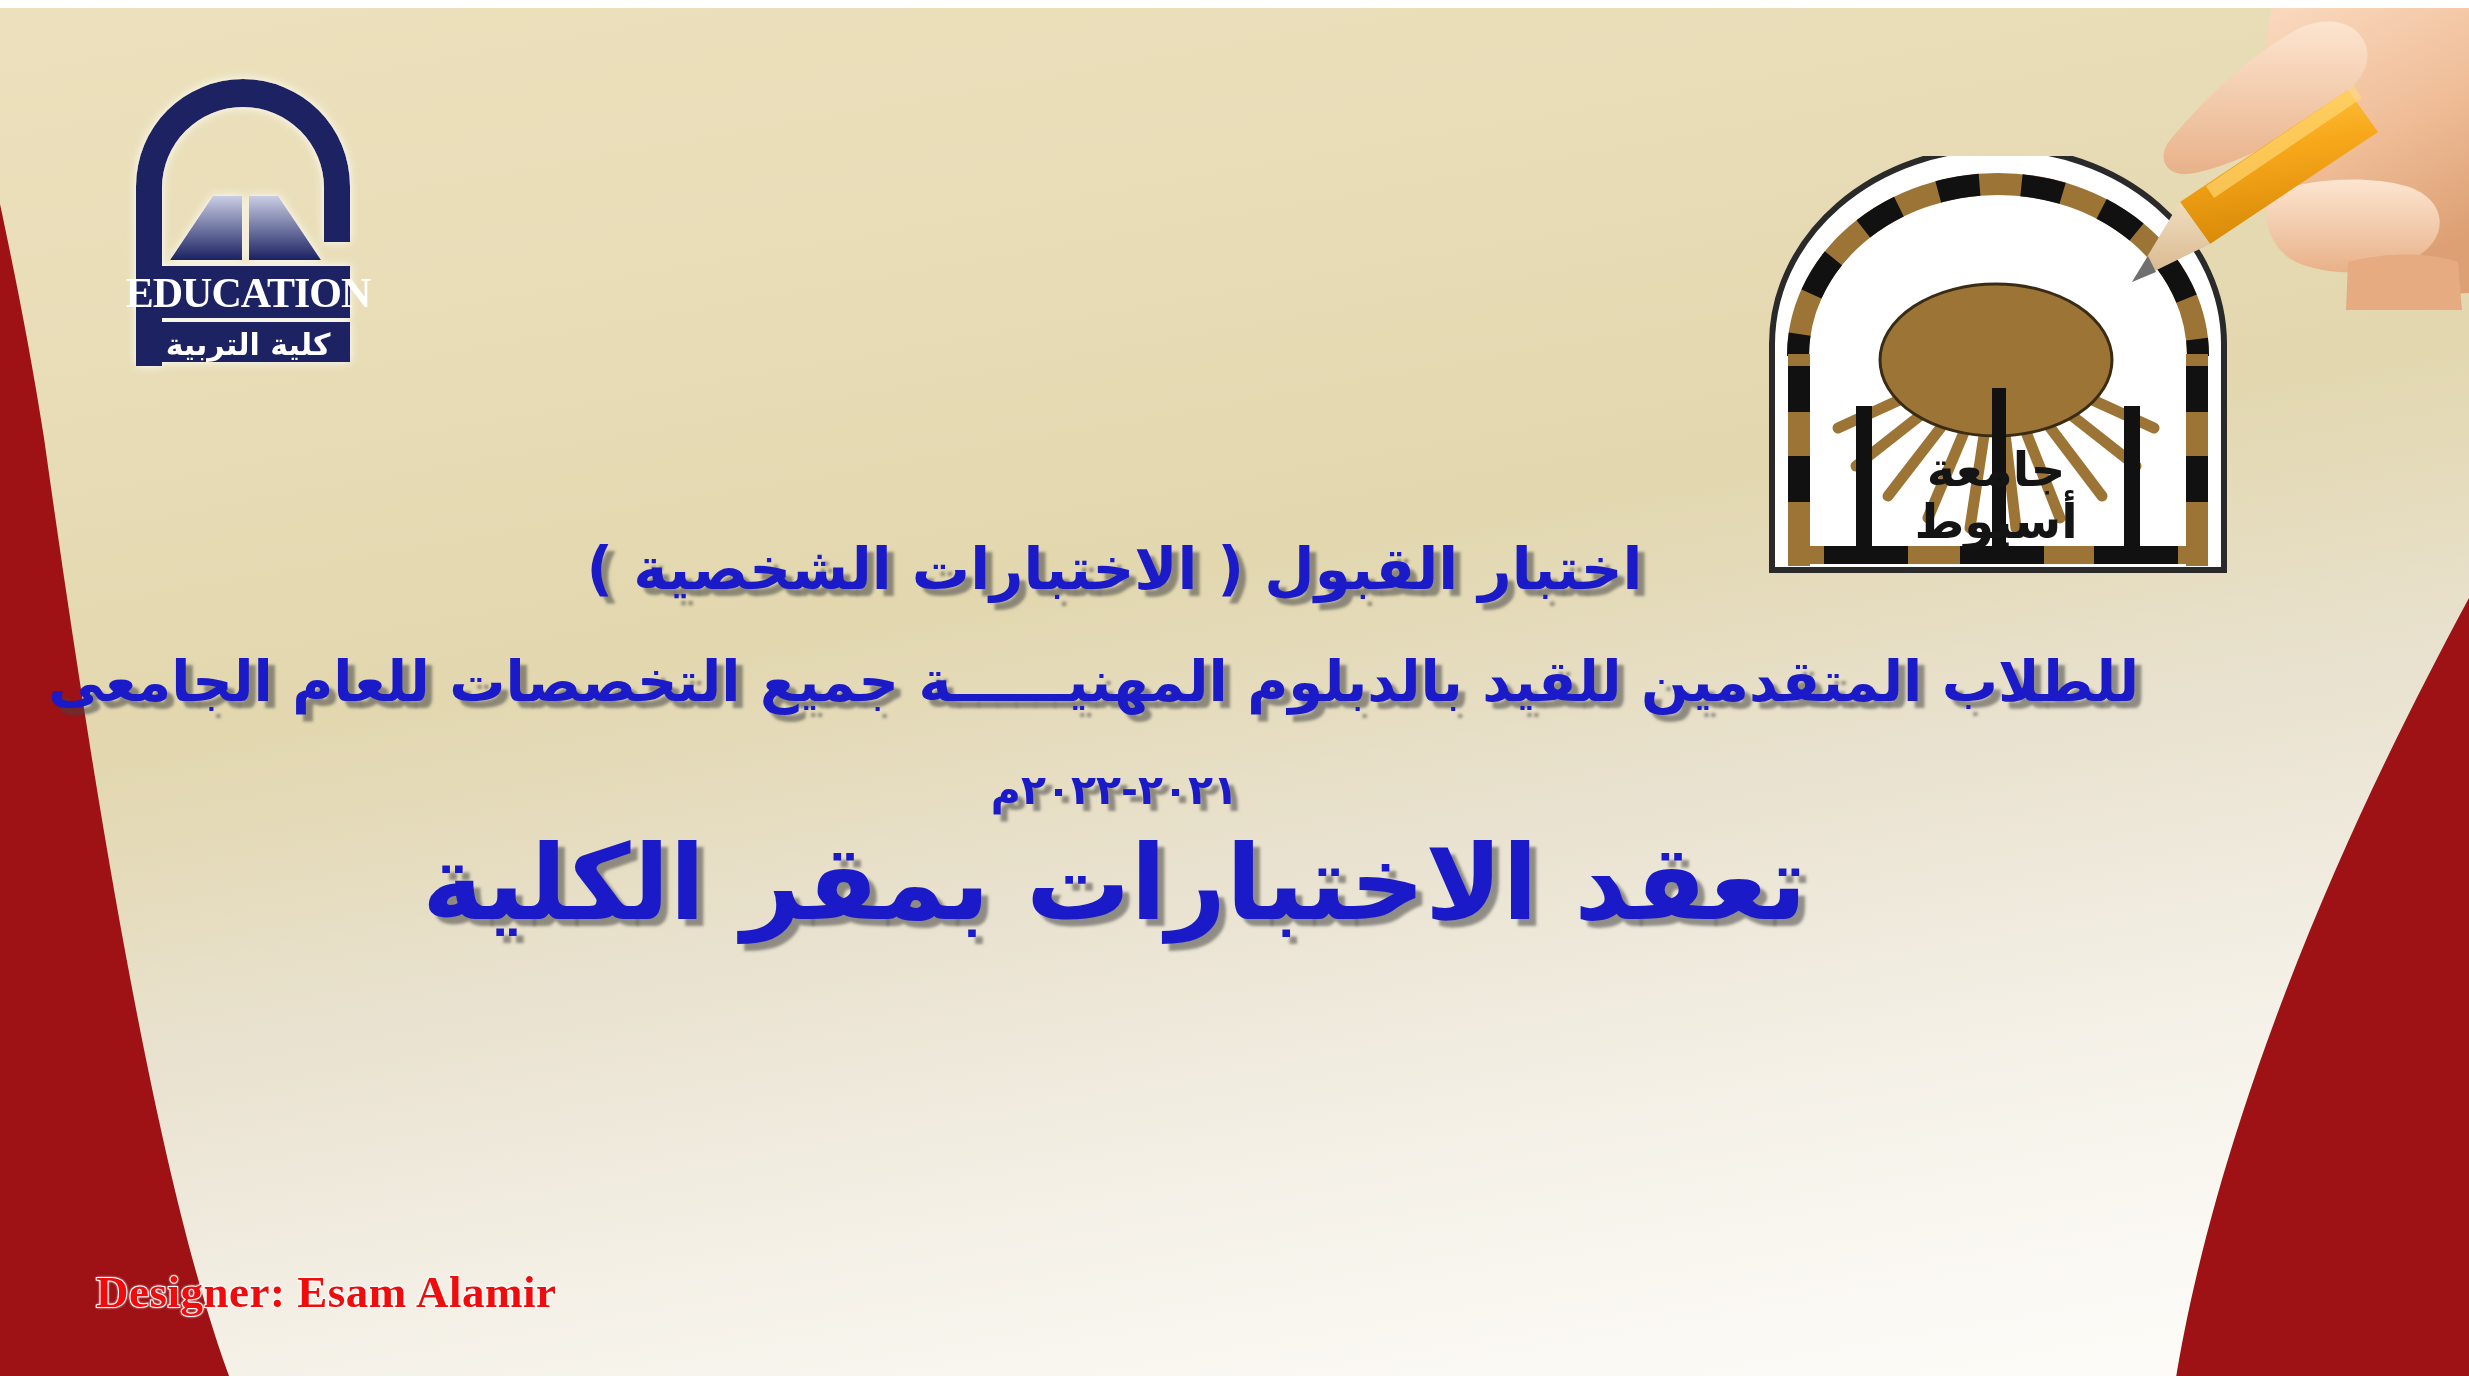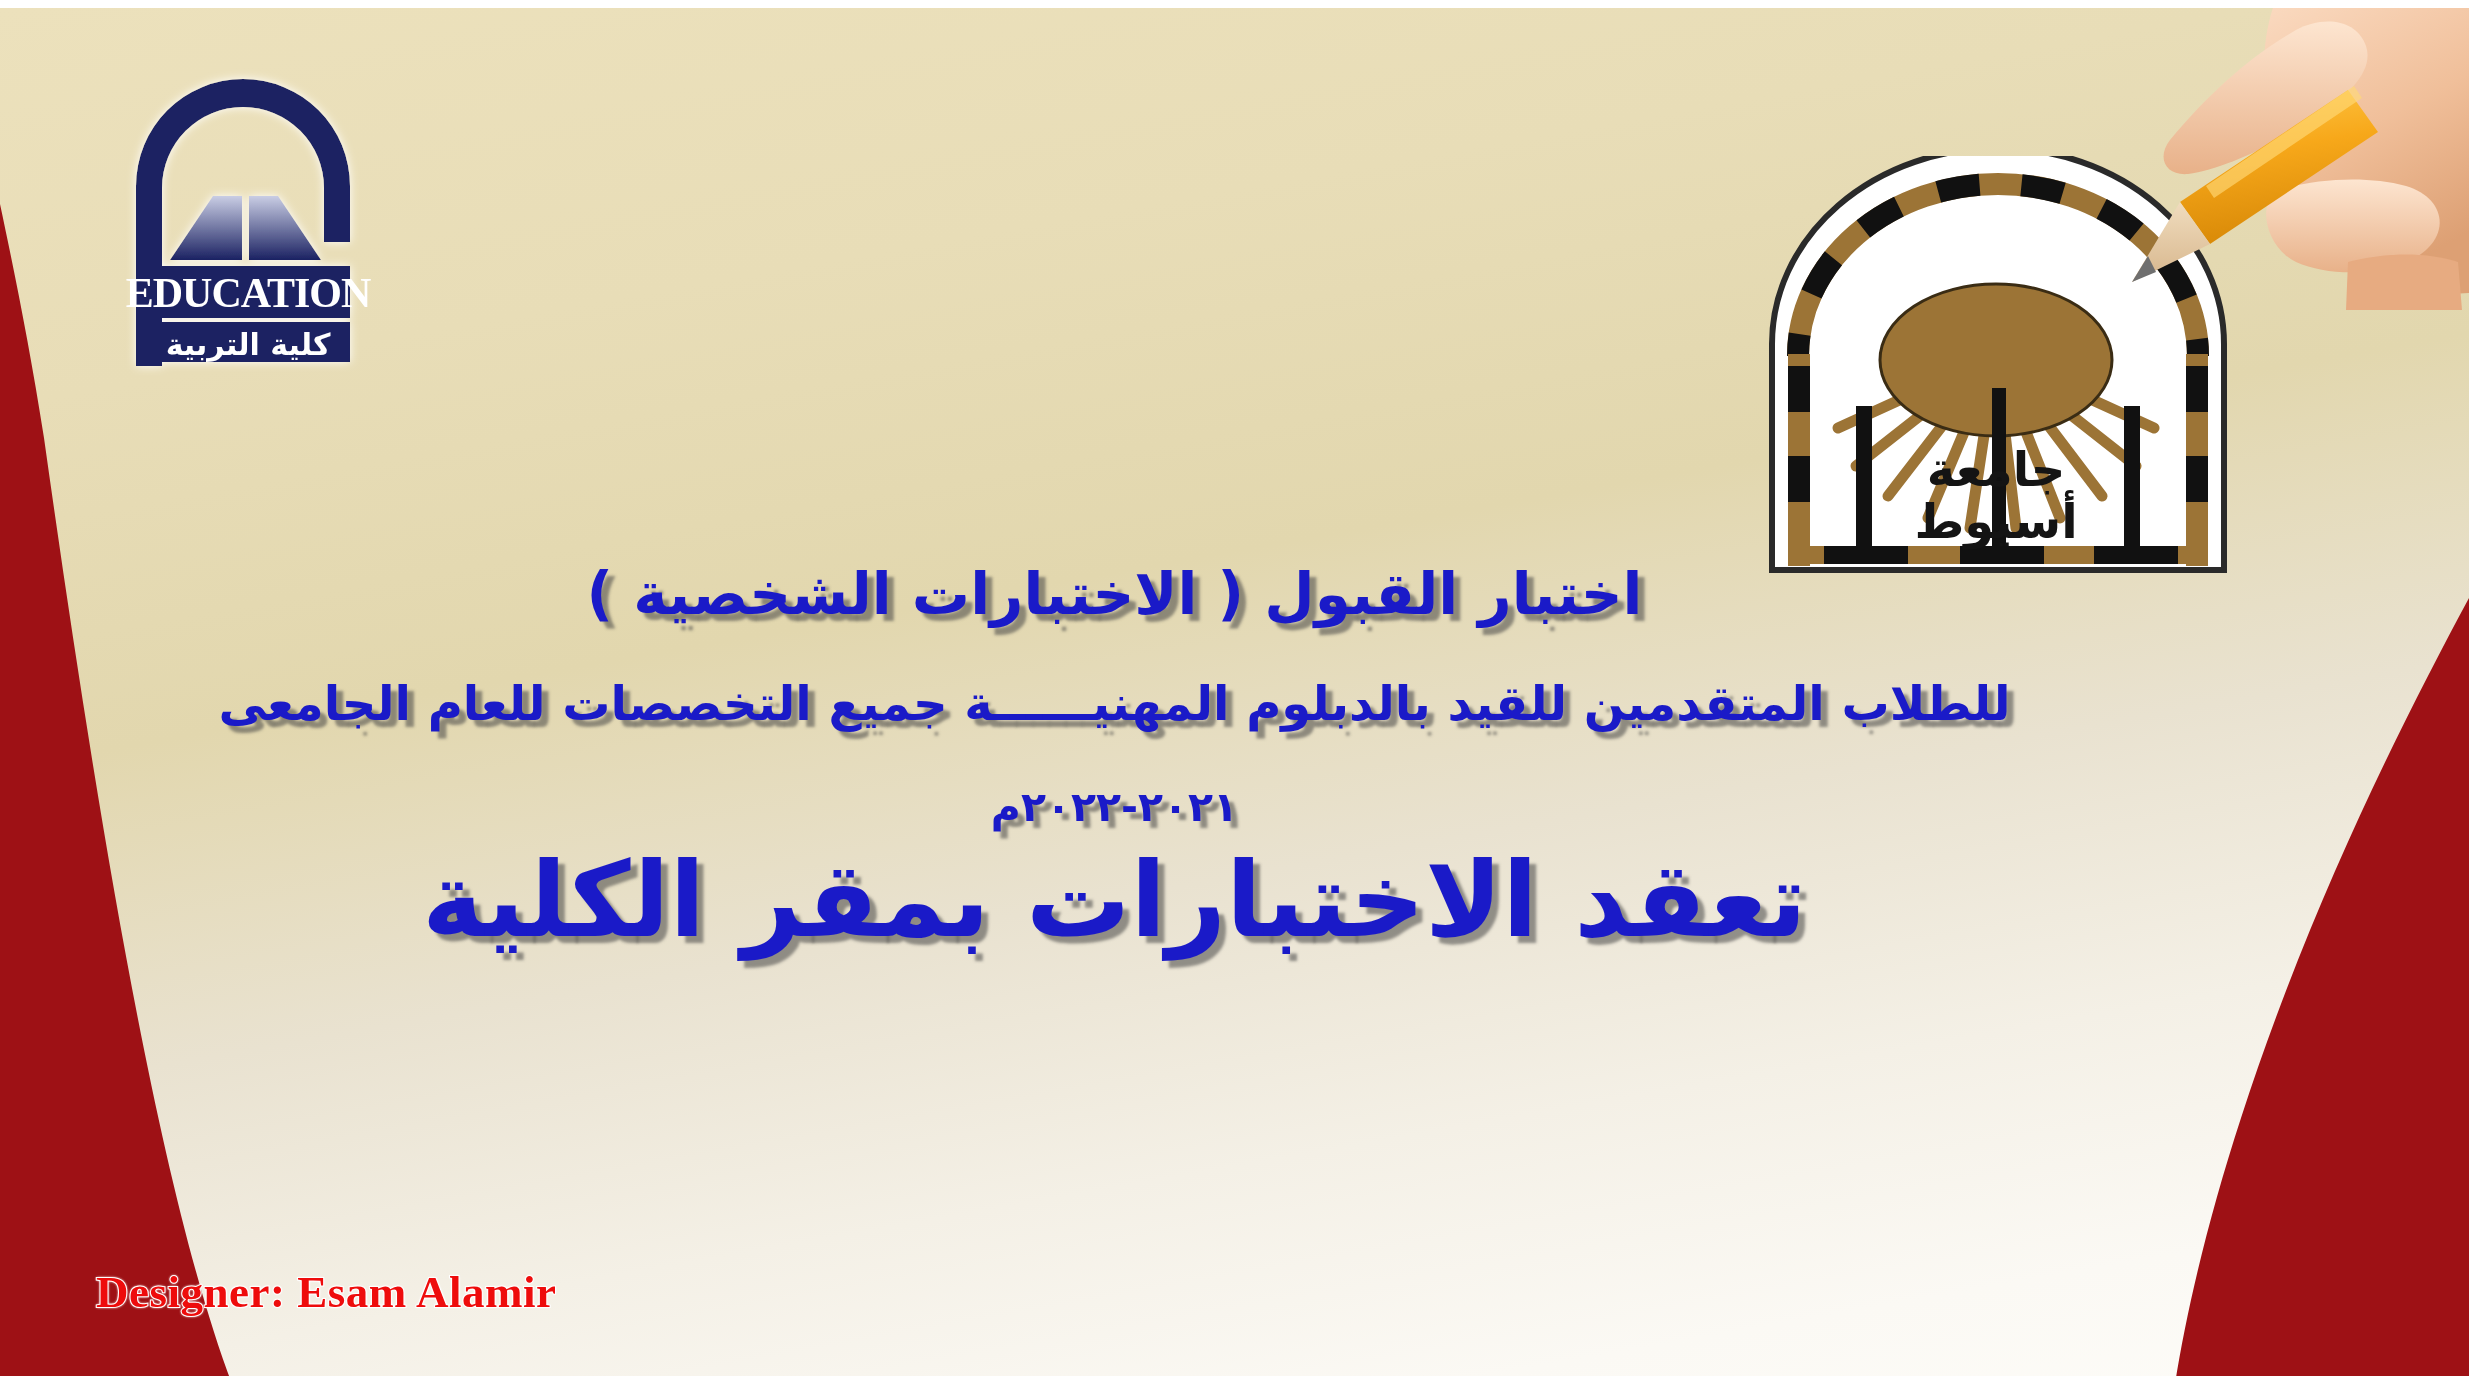--- a/index.html
+++ b/index.html
@@ -51,34 +51,34 @@
     position:absolute;
     left:2110px; top:-18px;
     width:380px; height:330px;
   }
 
   
   .text-block{
     position:absolute;
     left:90px;
     right:330px;
-    top:557px;
+    top:532px;
     text-align:center;
     direction:rtl;
   }
   .line{
     font-family:"DejaVu Sans","Liberation Sans",sans-serif;
     font-weight:bold;
     color:#1a1ac8;
     text-shadow:7px 7px 3px rgba(70,70,70,.55);
     letter-spacing:-1px;
     white-space:nowrap;
   }
   .l1{ font-size:58px; line-height:1.0; margin-bottom:56px; }
-  .l2{ font-size:48px; line-height:1.0; margin-bottom:60px; letter-spacing:-2px;}
+  .l2{ font-size:56px; line-height:1.0; margin-bottom:60px; letter-spacing:-2px;}
   .l3{ font-size:41px; line-height:1.0; margin-bottom:18px; }
   .l4{ font-size:104px; line-height:1.05; }
 
   
   .designer{
     position:absolute;
     left:96px;
     top:1258px;
     direction:ltr;
     font-family:Liberation Serif, serif;

